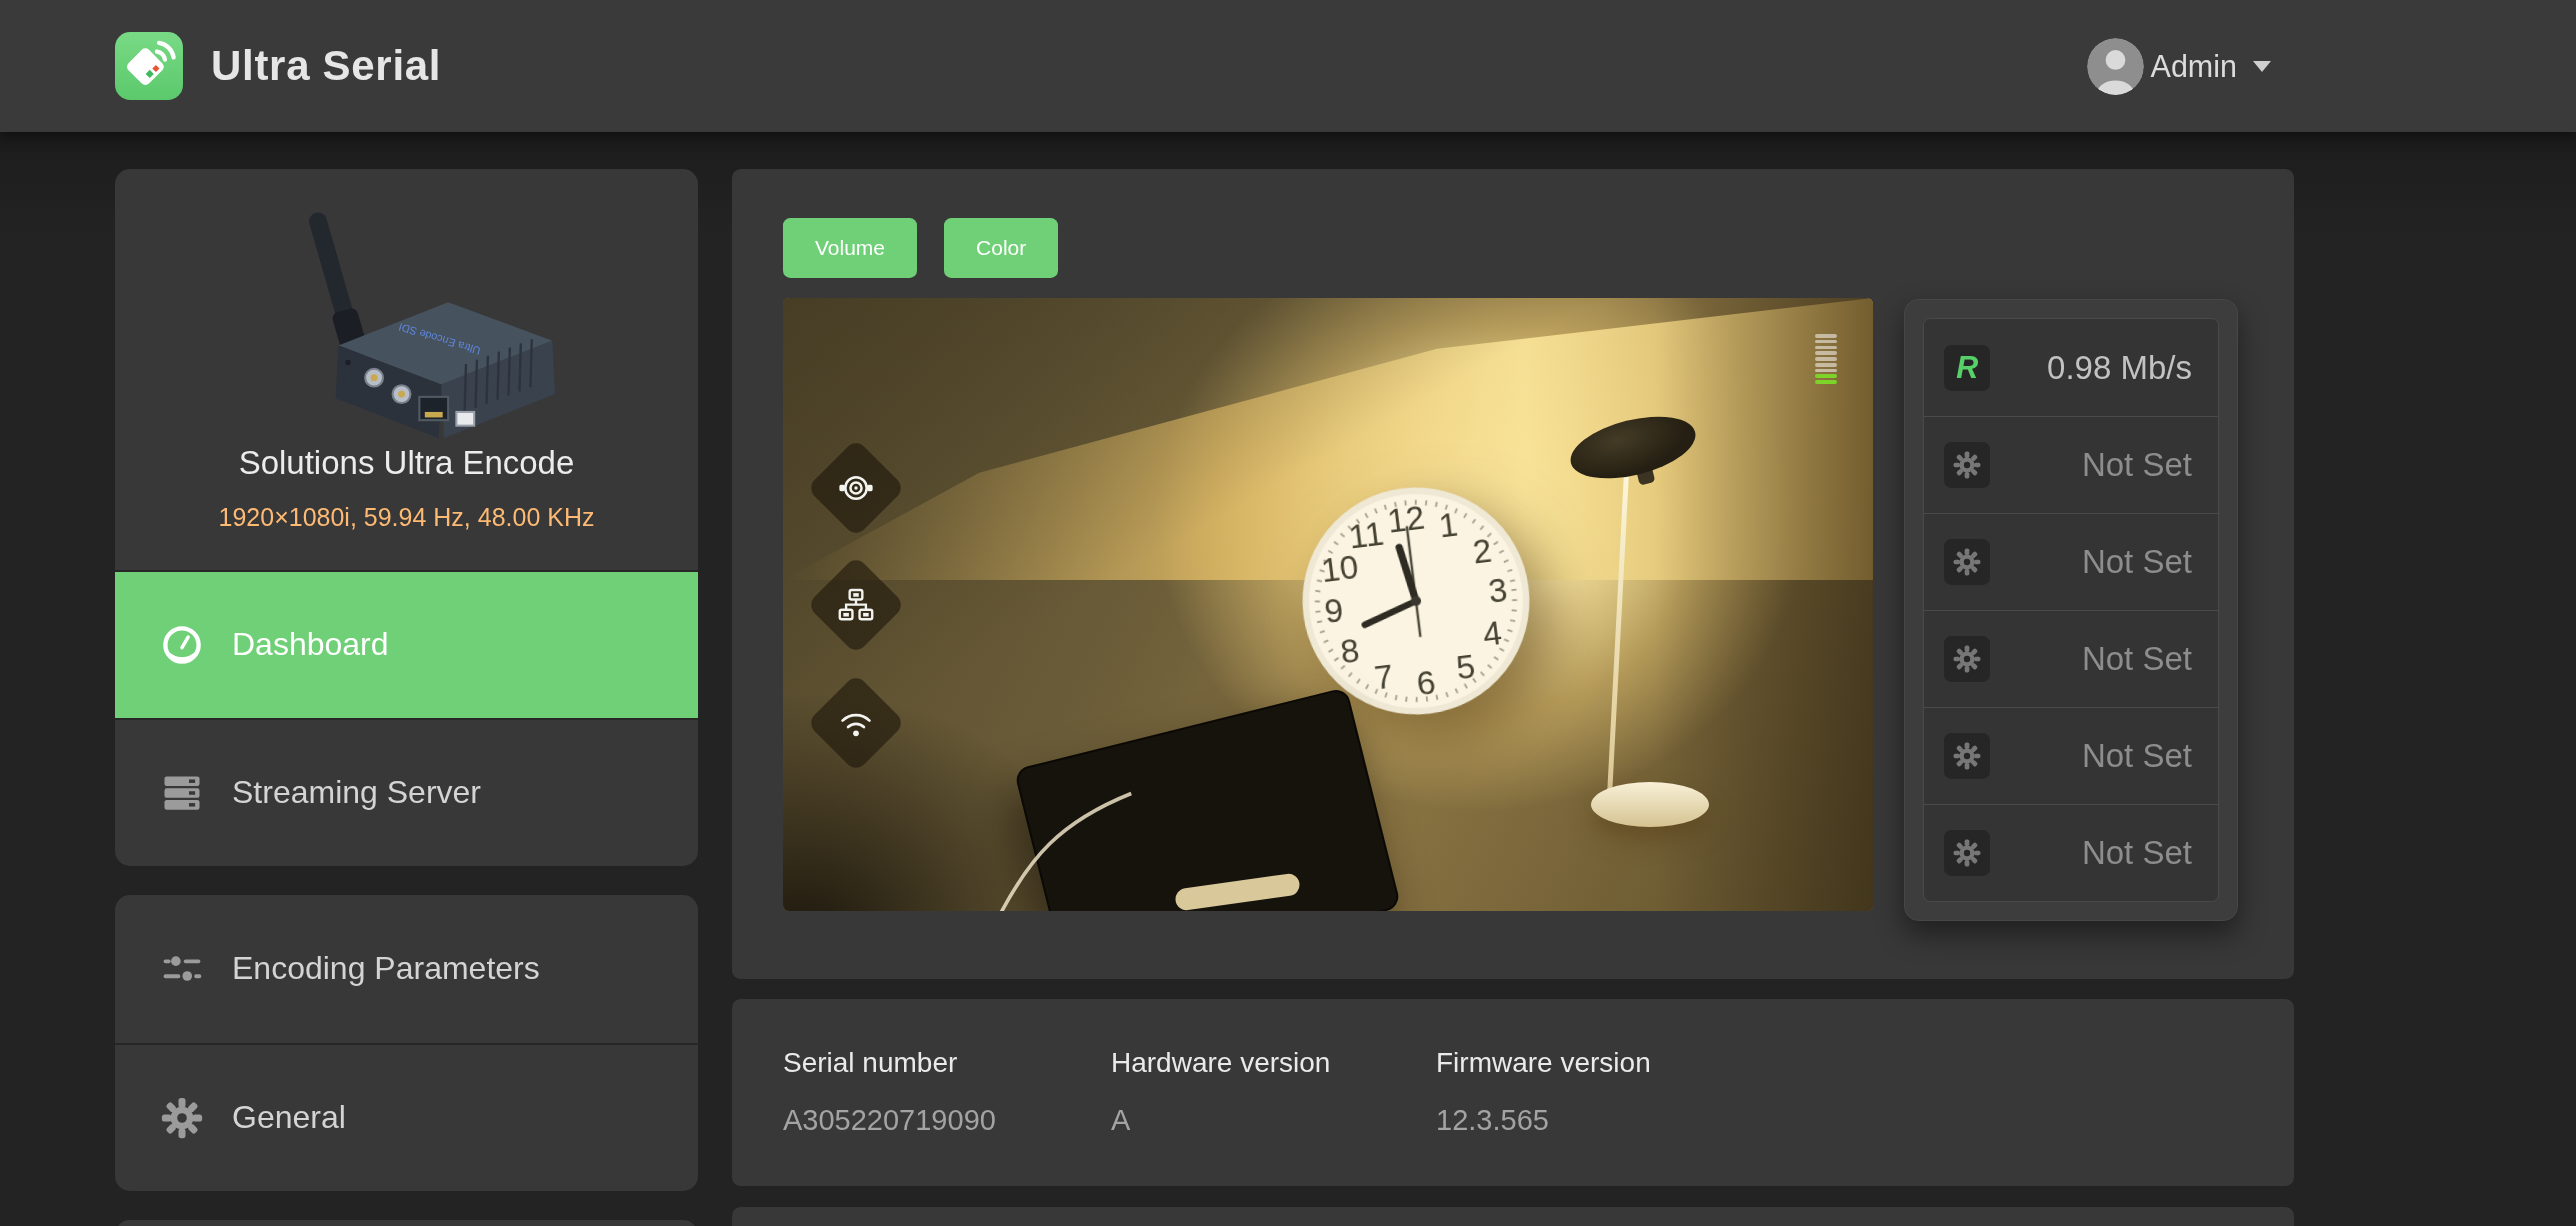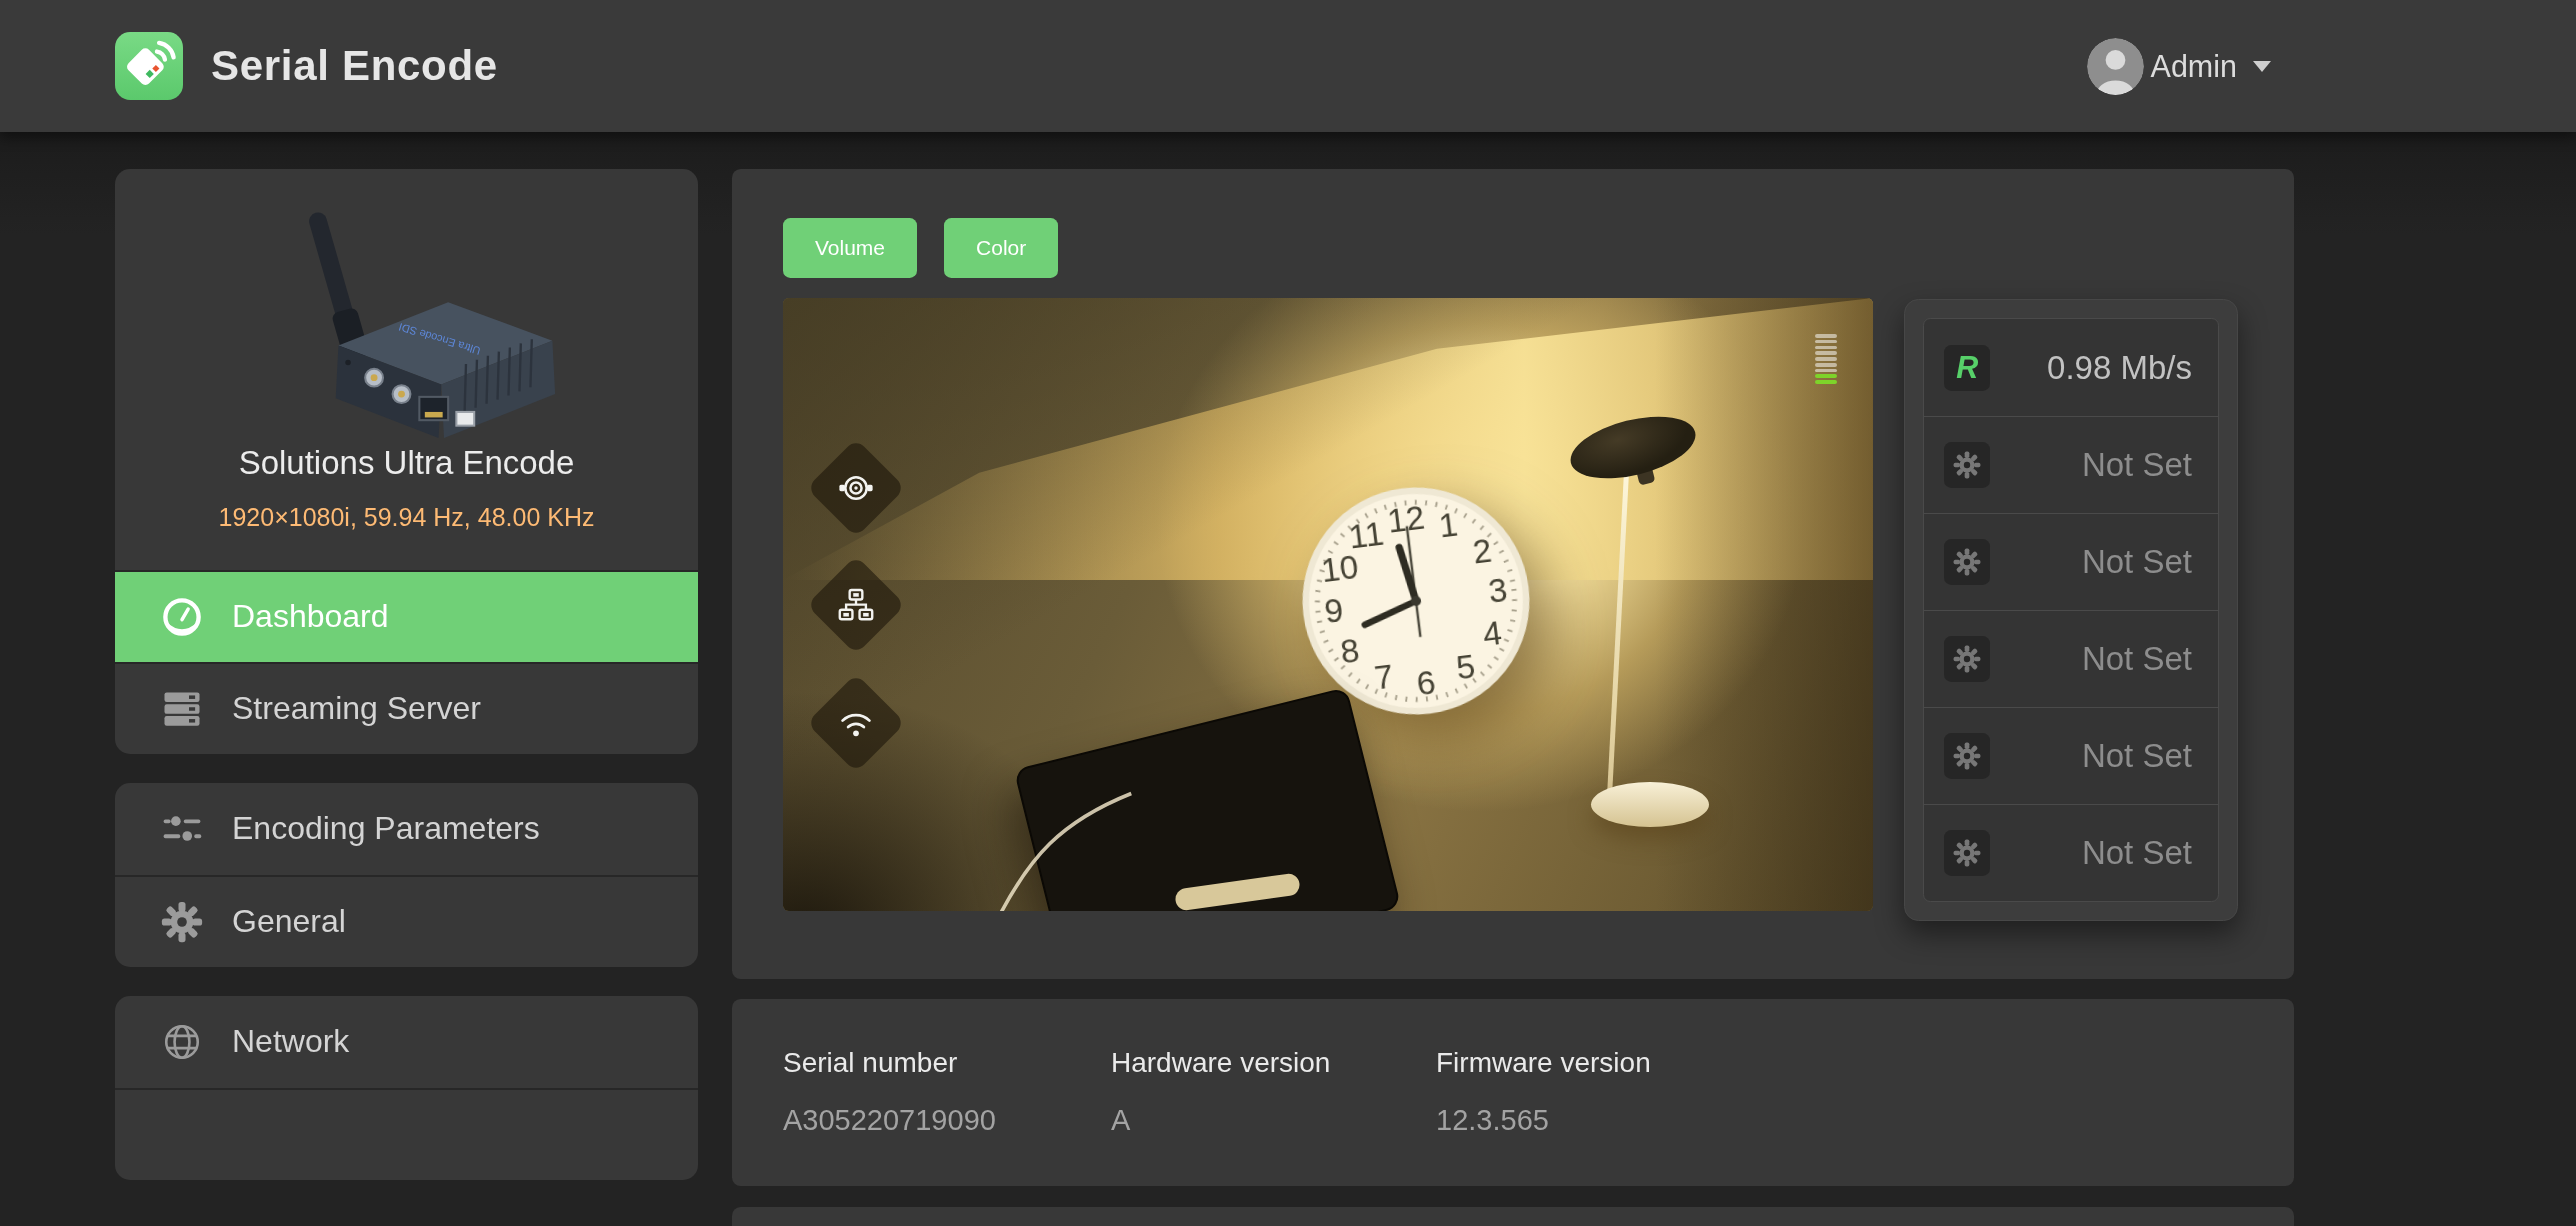--- a/index.html
+++ b/index.html
@@ -26,21 +26,21 @@
 
   .card { background:#383838; border-radius:15px; overflow:hidden; margin-bottom:29px; }
 
   
   .device { padding:29px 0 38px; text-align:center; }
   .device-img { width:320px; height:240px; margin:0 auto; }
   .device-name { margin-top:4.4px; font-size:33px; color:#ececec; }
   .device-sub { margin-top:20.3px; font-size:25px; color:#fdba74; }
 
   
-  .menu-row { height:92px; display:flex; align-items:center; padding-left:46px;
+  .menu-row { height:148px; display:flex; align-items:center; padding-left:46px;
     border-top:2.9px solid #272727; cursor:pointer; color:#d4d4d4; }
   .menu-row .mi { width:42px; height:42px; color:#9b9b9b; flex:0 0 auto; }
   .menu-row .ml { margin-left:29px; font-size:32px; }
   .card > .menu-row:first-child { border-top:none; }
   .menu-row.active { background:#70d077; color:#ffffff; }
   .menu-row.active .mi { color:#ffffff; }
 
   
   .panel { background:#383838; border-radius:8.7px; }
   .preview-panel { height:810px; position:relative; margin-bottom:20.3px; }
@@ -274,21 +274,21 @@
     </symbol>
   </defs>
 </svg>
 
 <div class="page">
 
   <header class="topbar">
     <svg class="logo" viewBox="0 0 94 94" width="68" height="68">
         <use href="#app-logo"></use>
       </svg>
-    <div class="app-title">Serial Encode</div>
+    <div class="app-title">Ultra Serial</div>
     <div class="user">
       <svg class="avatar" viewBox="0 0 78 78" width="57" height="57">
           <use href="#avatar-person"></use>
         </svg>
       <span class="user-name">Admin</span>
       <span class="caret"></span>
     </div>
   </header>
 
   <div class="content">

